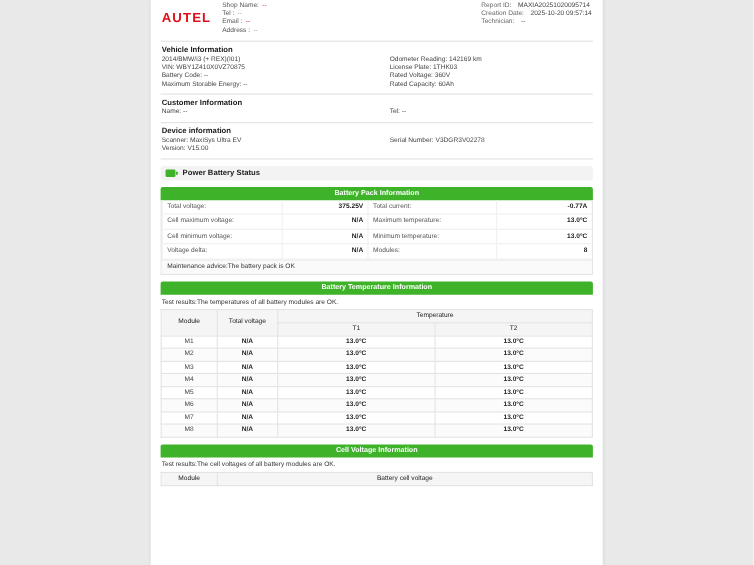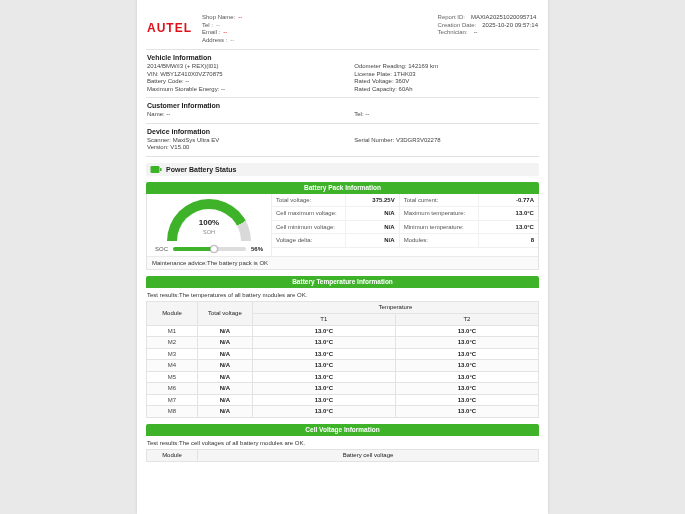--- a/index.html
+++ b/index.html
@@ -1,21 +1,21 @@
 <!DOCTYPE html>
 <html><head>
 <meta charset="utf-8">
 <style>
   * { margin:0; padding:0; box-sizing:border-box; }
   html,body { width:685px; height:514px; }
   body { background:#e9e9e9; font-family:"Liberation Sans", sans-serif; color:#333; position:relative; overflow:hidden; }
   .page { position:absolute; left:137px; top:0; width:411px; height:514px; background:#fff; padding:0 9px; overflow:hidden; box-shadow:0 0 3px rgba(0,0,0,.12); }
 
   
-  .top { display:flex; align-items:flex-start; padding:14px 1px 5px; border-bottom:1px solid #e2e2e2; }
+  .top { display:flex; align-items:flex-start; padding:2px 1px 5px; border-bottom:1px solid #e2e2e2; }
   .logo { color:#e0101a; font-weight:bold; font-size:12px; letter-spacing:1px; padding-top:7px; width:55px; }
   .shop { font-size:6px; line-height:7.5px; color:#555; }
   .shop .line, .meta .line { display:flex; gap:3px; white-space:nowrap; }
   .red { color:#e0101a; }
   .dim { color:#999; }
   .meta { margin-left:auto; font-size:6px; line-height:7.5px; color:#666; }
   .meta .mv { color:#444; margin-left:3px; }
 
   .title { font-size:9.5px; font-weight:bold; color:#1a1a1a; padding:8px 1px 7px; border-bottom:1px solid #e2e2e2; }
 
@@ -148,35 +148,20 @@
       <rect x="0.5" y="1" width="9" height="7" rx="1.2" fill="#3eb32a"></rect>
       <rect x="10" y="3" width="1.6" height="3" rx="0.6" fill="#3eb32a"></rect>
     </svg>
     <span class="txt">Power Battery Status</span>
   </div>
 
   <div class="sec-head">
     <span>Battery Pack Information</span>
   </div>
   <div class="pack-box">
-    <div class="gauge-panel">
-      <div class="gauge">
-        <div class="arc" style="background: conic-gradient(from 270deg, rgb(62, 179, 42) 0deg, rgb(62, 179, 42) 151.2deg, rgb(217, 217, 217) 151.2deg, rgb(217, 217, 217) 180deg, rgb(255, 255, 255) 180deg, rgb(255, 255, 255) 360deg);"></div>
-        <div class="val">100%</div>
-        <div class="lbl">SOH</div>
-      </div>
-      <div class="soc">
-        <span class="slbl">SOC</span>
-        <span class="track">
-          <span class="fill" style="width: 56%;"></span>
-          <span class="thumb" style="left: calc(56% - 4px);"></span>
-        </span>
-        <span class="sval">56%</span>
-      </div>
-    </div>
     <div class="metrics">
         <div class="m-label">Total voltage:</div>
         <div class="m-value">375.25V</div>
         <div class="m-label">Total current:</div>
         <div class="m-value">-0.77A</div>
         <div class="m-label">Cell maximum voltage:</div>
         <div class="m-value">N/A</div>
         <div class="m-label">Maximum temperature:</div>
         <div class="m-value">13.0°C</div>
         <div class="m-label">Cell minimum voltage:</div>

